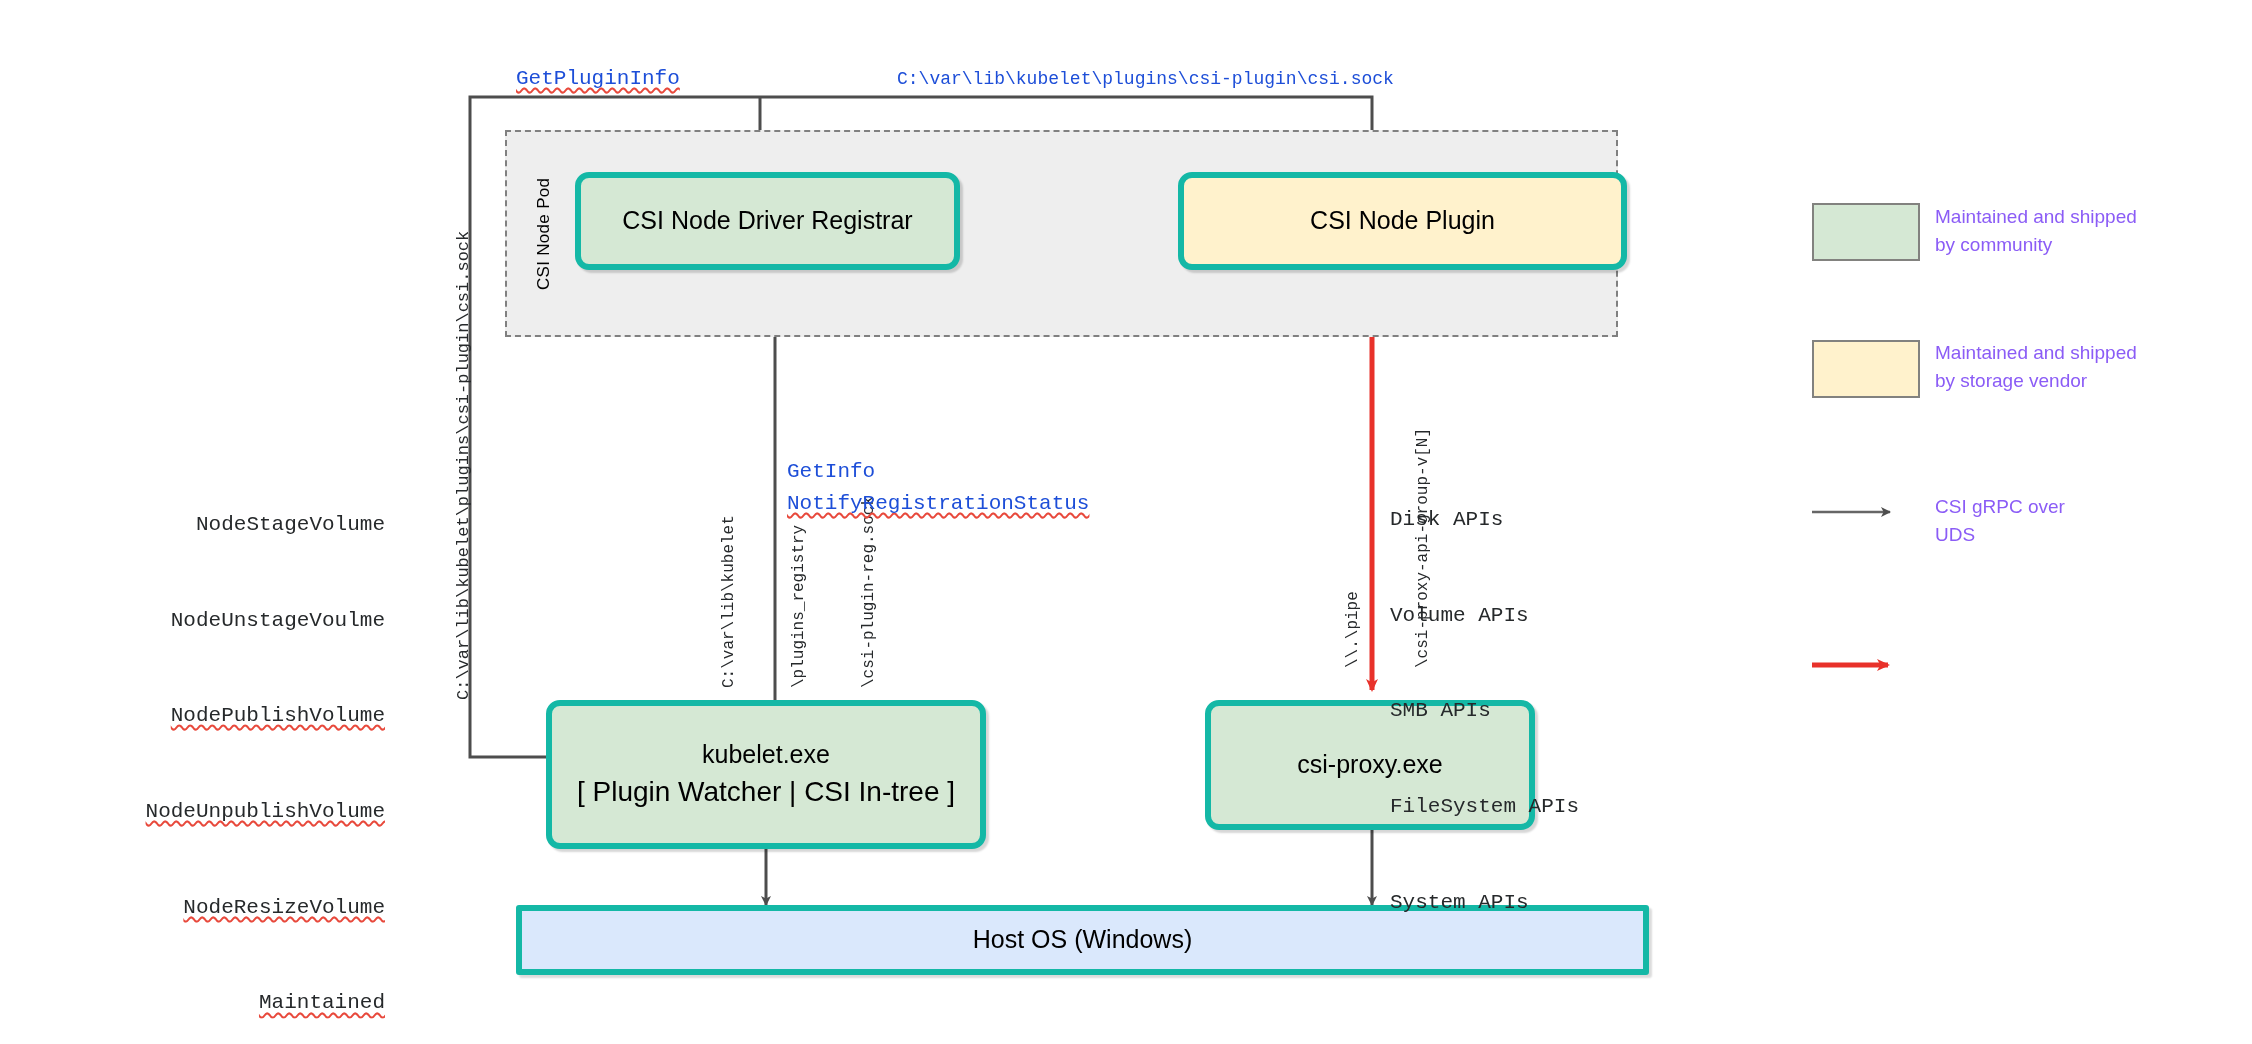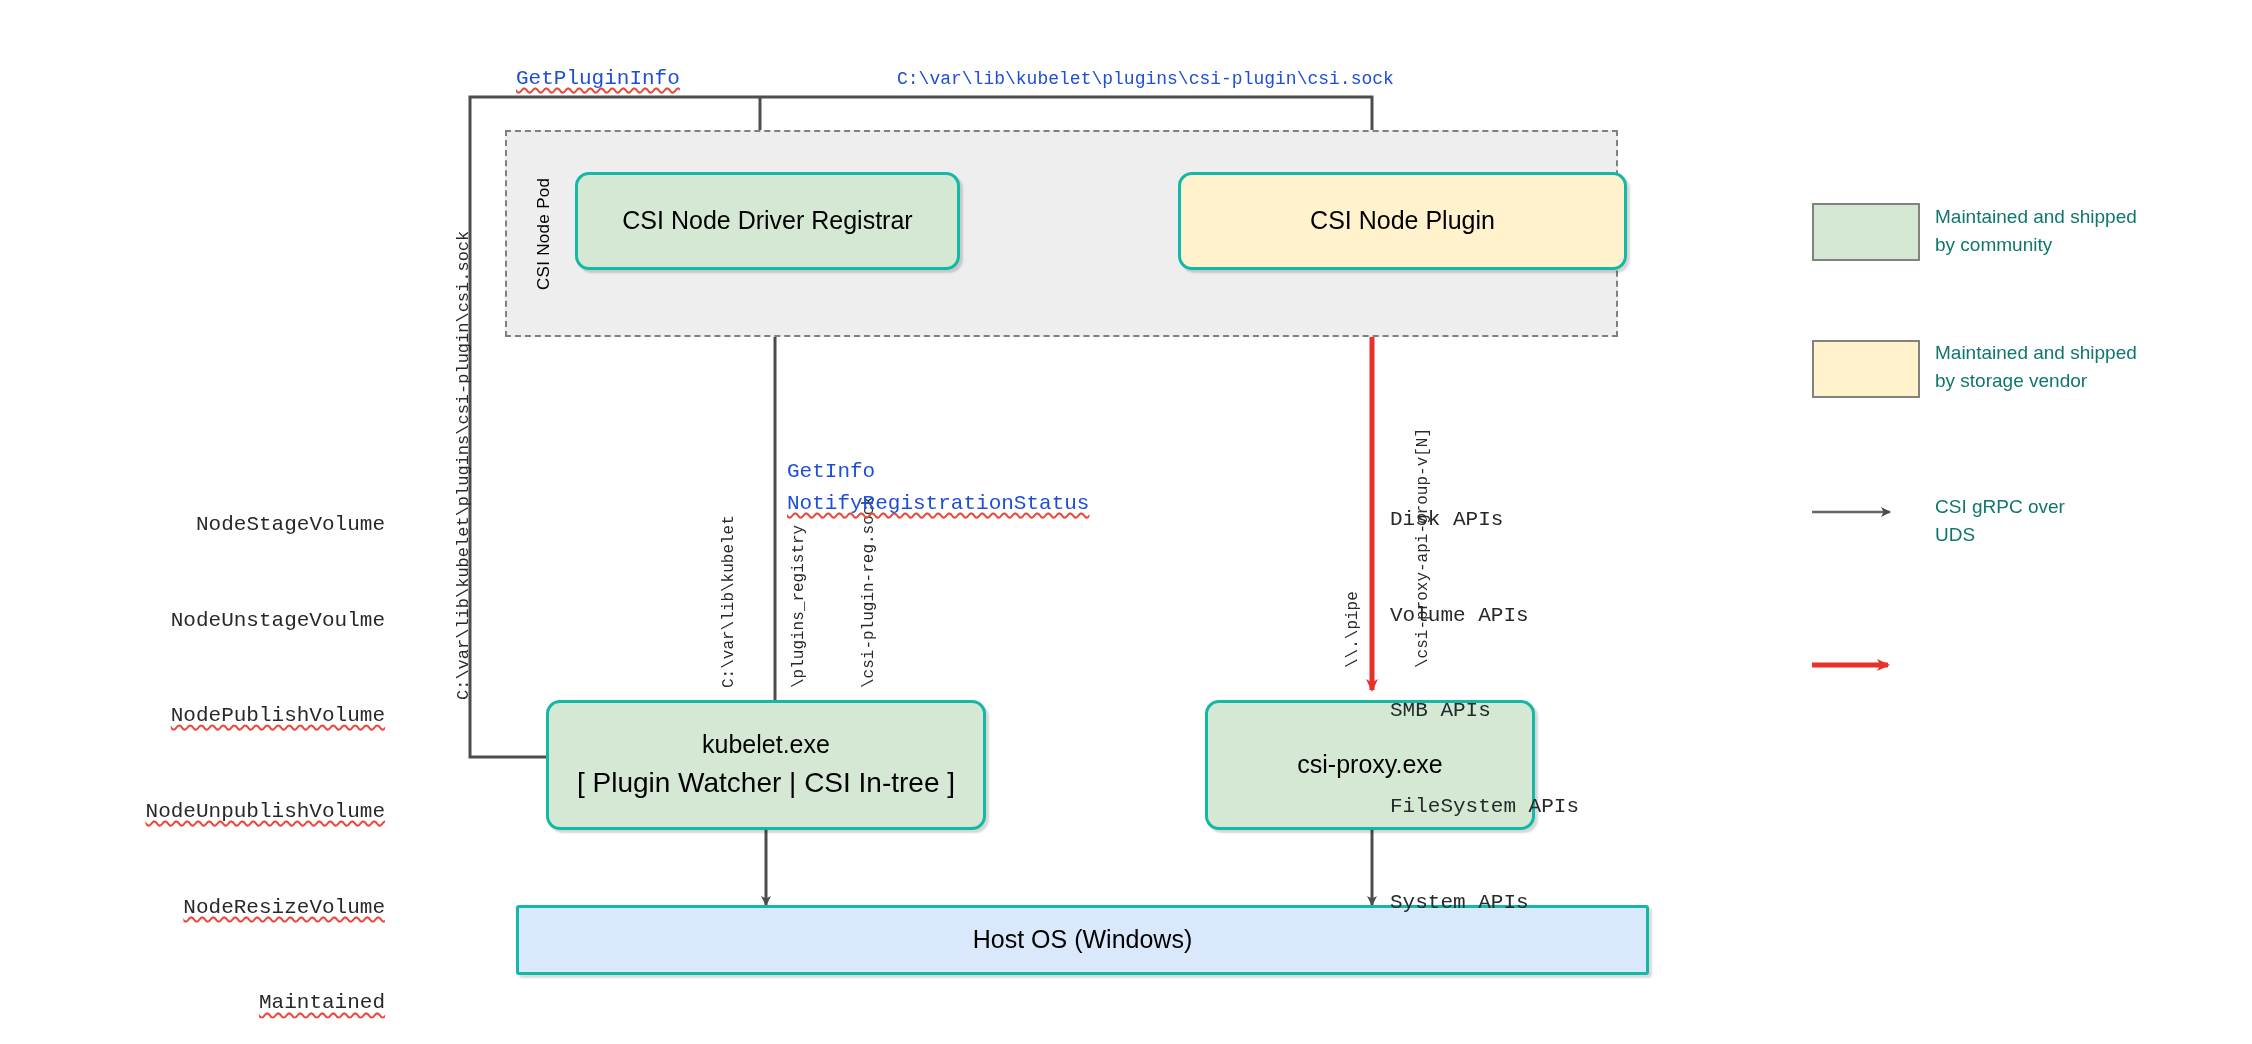--- a/index.html
+++ b/index.html
@@ -37,21 +37,21 @@
     letter-spacing: .3px;
     transform: rotate(-90deg);
     transform-origin: left top;
     white-space: nowrap;
   }
 
   
   .node-box {
     position: absolute;
     box-sizing: border-box;
-    border: 3px solid #14b8a6;
+    border: 6px solid #14b8a6;
     border-radius: 14px;
     display: flex;
     flex-direction: column;
     align-items: center;
     justify-content: center;
     text-align: center;
     color: #000000;
     font-size: 25px;
     line-height: 1.42;
     box-shadow: 3px 3px 2px rgba(0,0,0,0.16);
@@ -121,21 +121,21 @@
     width: 108px;
     height: 58px;
     border: 2px solid #82827f;
   }
   .legend-swatch.green  { background: #d5e8d4; }
   .legend-swatch.yellow { background: #fff2cc; }
   .legend-text {
     position: absolute;
     font-size: 19px;
     line-height: 1.45;
-    color: #0f766e;
+    color: #8b5cf6;
     white-space: pre-line;
   }
 </style>
 </head>
 <body>
 
 <div id="canvas">
 
   <svg id="wires" viewBox="0 0 2252 1044" xmlns="http://www.w3.org/2000/svg">
     <defs>
@@ -171,21 +171,21 @@
   <div class="pod-label" style="left:534px; top:290px;">CSI Node Pod</div>
 
   <div class="node-box green" style="left:575px; top:172px; width:385px; height:98px;">
     <span>CSI Node Driver Registrar</span>
   </div>
 
   <div class="node-box yellow" style="left:1178px; top:172px; width:449px; height:98px;">
     <span>CSI Node Plugin</span>
   </div>
 
-  <div class="node-box green" style="left:546px; top:700px; width:440px; height:130px;">
+  <div class="node-box green" style="left:546px; top:700px; width:440px; height:149px;">
     <span>kubelet.exe</span>
     <span class="line2">[ Plugin Watcher | CSI In-tree ]</span>
   </div>
 
   <div class="node-box green" style="left:1205px; top:700px; width:330px; height:130px;">
     <span>csi-proxy.exe</span>
   </div>
 
   <div class="node-box blue" style="left:516px; top:905px; width:1133px; height:70px; font-size:25px;">
     <span>Host OS (Windows)</span>

